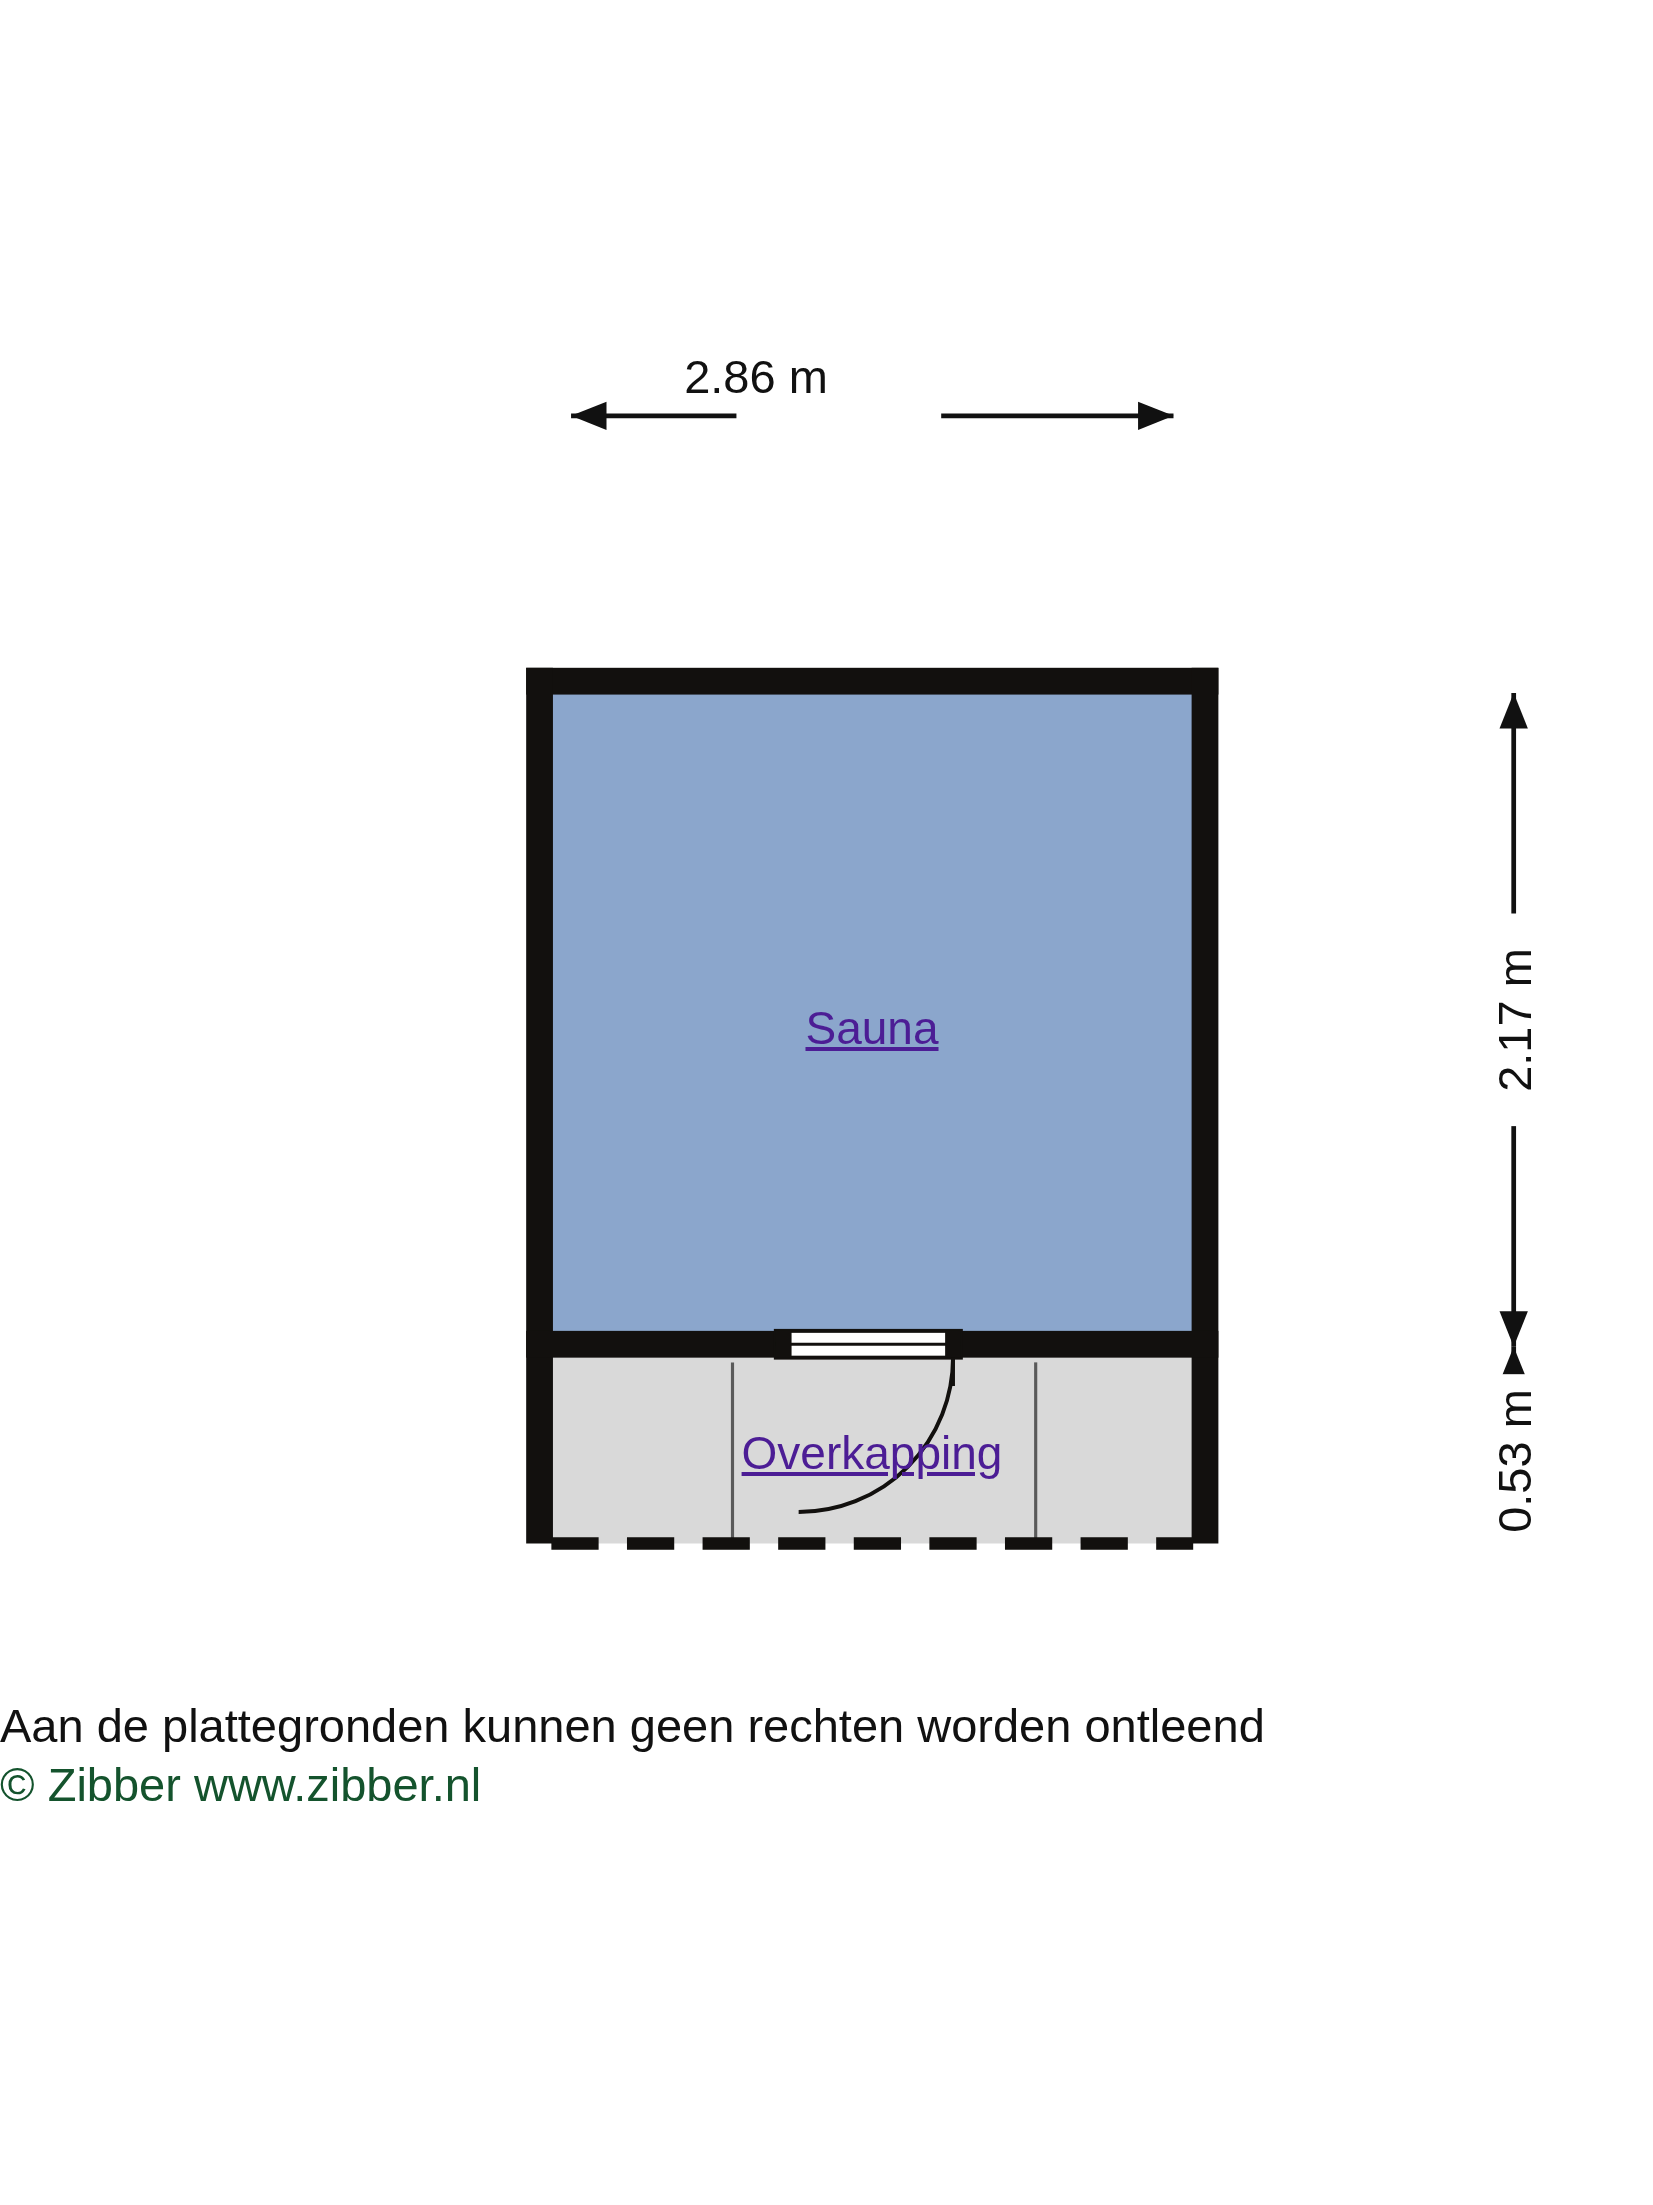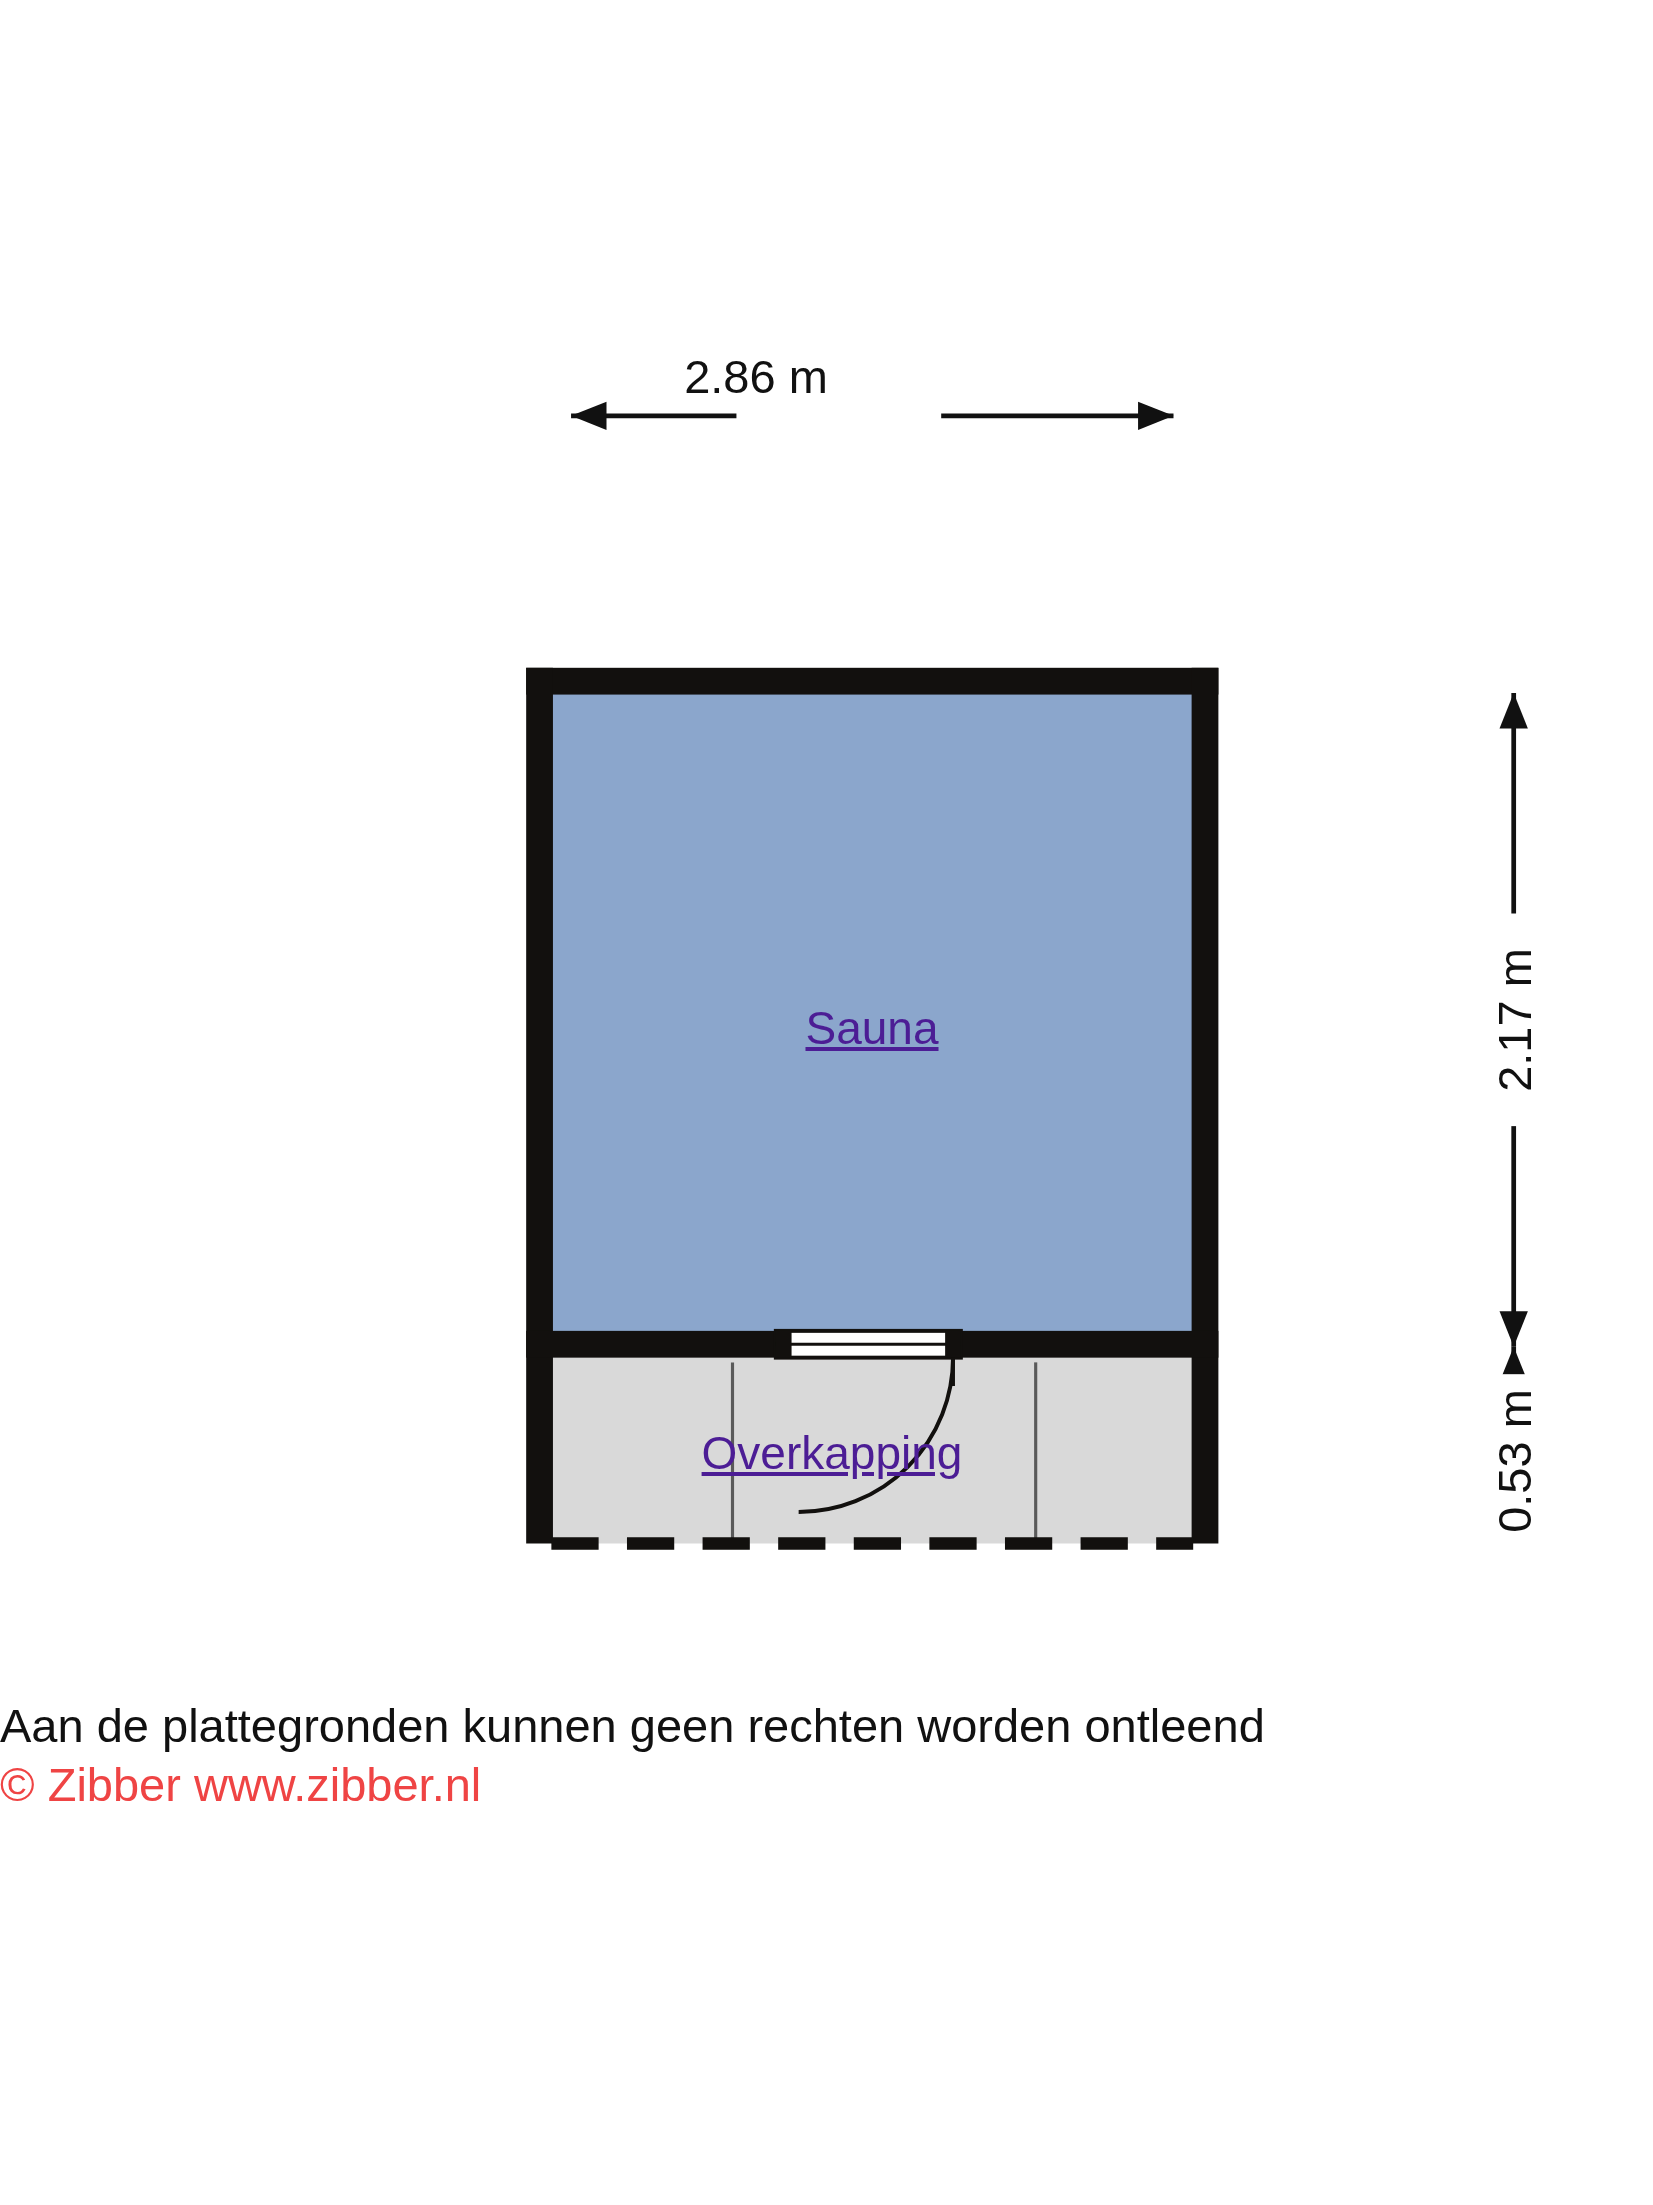--- a/index.html
+++ b/index.html
@@ -61,41 +61,41 @@
     transform: translate(-50%, -50%);
     text-decoration: underline;
   }
 
   #room-label-sauna {
     left: 872px;
     top: 1028px;
   }
 
   #room-label-overkapping {
-    left: 832px;
+    left: 872px;
     top: 1453px;
   }
 
   #footer {
     position: absolute;
     left: 0;
     top: 1697px;
     width: 1654px;
     text-align: left;
     font-family: "Liberation Sans", sans-serif;
   }
   #footer-line1 {
     font-size: 47px;
     color: #111111;
     line-height: 1.25;
     display: block;
   }
   #footer-line2 {
     font-size: 47px;
-    color: #ef4444;
+    color: #14532d;
     line-height: 1.25;
     display: block;
   }
 </style>
 </head>
 <body>
 
 <svg id="floorplan" viewBox="0 0 2100 2800" xmlns="http://www.w3.org/2000/svg">
 
   <g>

